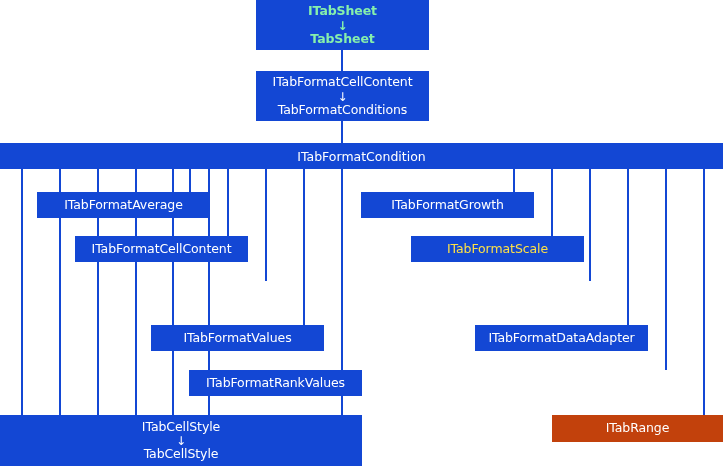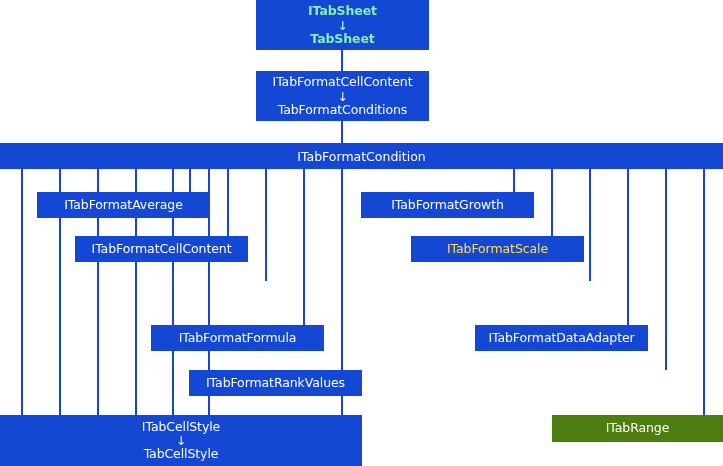--- a/index.html
+++ b/index.html
@@ -103,35 +103,35 @@
     <div class="bar" style="left: 0px; top: 143px; width: 723px; height: 26px; background: rgb(19, 71, 212); color: rgb(255, 255, 255);">
       <span class="line1">ITabFormatCondition</span>
     </div>
     <div class="node single" style="left: 37px; top: 192px; width: 173px; height: 26px; background: rgb(19, 71, 212); color: rgb(255, 255, 255);">
       <span class="line1">ITabFormatAverage</span>
     </div>
     <div class="node single" style="left: 75px; top: 236px; width: 173px; height: 26px; background: rgb(19, 71, 212); color: rgb(255, 255, 255);">
       <span class="line1">ITabFormatCellContent</span>
     </div>
     <div class="node single" style="left: 151px; top: 325px; width: 173px; height: 26px; background: rgb(19, 71, 212); color: rgb(255, 255, 255);">
-      <span class="line1">ITabFormatFormula</span>
+      <span class="line1">ITabFormatValues</span>
     </div>
     <div class="node single" style="left: 189px; top: 370px; width: 173px; height: 26px; background: rgb(19, 71, 212); color: rgb(255, 255, 255);">
       <span class="line1">ITabFormatRankValues</span>
     </div>
     <div class="node single" style="left: 361px; top: 192px; width: 173px; height: 26px; background: rgb(19, 71, 212); color: rgb(255, 255, 255);">
       <span class="line1">ITabFormatGrowth</span>
     </div>
     <div class="node single" style="left: 399px; top: 236px; width: 173px; height: 26px; background: rgb(19, 71, 212); color: #fde047; margin-left: 12px;">
       <span class="line1">ITabFormatScale</span>
     </div>
     <div class="node single" style="left: 475px; top: 325px; width: 173px; height: 26px; background: rgb(19, 71, 212); color: rgb(255, 255, 255);">
       <span class="line1">ITabFormatDataAdapter</span>
     </div>
     <div class="node" style="left: 0px; top: 415px; width: 362px; height: 51px; background: rgb(19, 71, 212); color: rgb(255, 255, 255);">
       <span class="line1">ITabCellStyle</span>
       <span class="arrow">↓</span>
       <span class="line2">TabCellStyle</span>
     </div>
-    <div class="node single" style="left: 552px; top: 415px; width: 171px; height: 27px; background: #4d7c0f; color: rgb(255, 255, 255);">
+    <div class="node single" style="left: 552px; top: 415px; width: 171px; height: 27px; background: #c2410c; color: rgb(255, 255, 255);">
       <span class="line1">ITabRange</span>
     </div>
   </div>
 
 </body></html>

